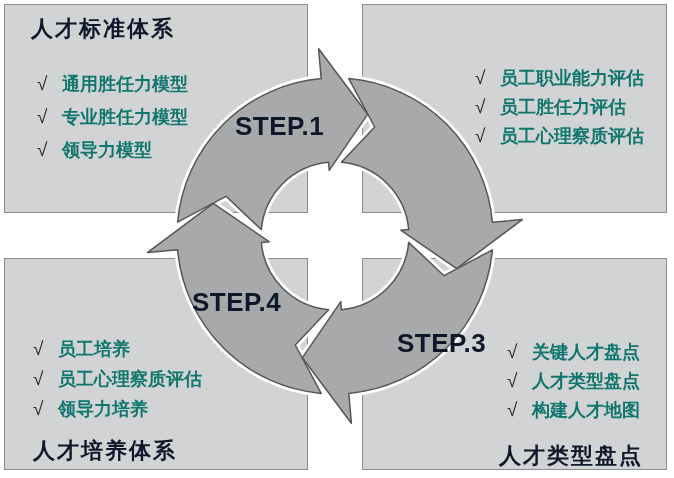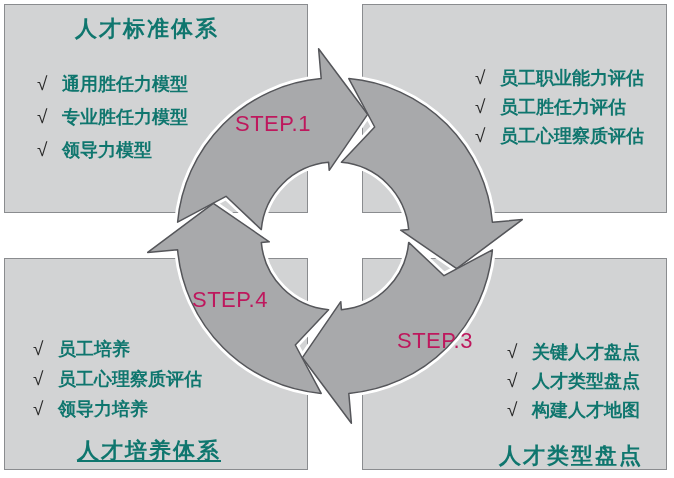--- a/index.html
+++ b/index.html
@@ -6,44 +6,44 @@
   .stage{position:relative;width:674px;height:478px;background:#ffffff;
          font-family:"Liberation Sans","DejaVu Sans",sans-serif;overflow:hidden;}
 
   .panel{position:absolute;background:#d2d3d4;border:1px solid #8a8c8f;z-index:1;box-sizing:border-box;}
   .panel-tl{left:4px;top:4px;width:304px;height:209px;}
   .panel-tr{left:362px;top:4px;width:305px;height:209px;}
   .panel-bl{left:4px;top:258px;width:304px;height:212px;}
   .panel-br{left:362px;top:258px;width:305px;height:212px;}
 
   .panel-title{position:absolute;font-weight:bold;font-size:22px;letter-spacing:2px;
-               color:#0f766e;white-space:nowrap;margin-left:44px;}
+               color:#0f172a;white-space:nowrap;}
   .title-tl{left:26px;top:9px;}
   .title-tr{right:23px;top:12px;}
-  .title-bl{left:28px;top:177px;text-decoration:underline;}
+  .title-bl{left:28px;top:177px;}
   .title-br{right:23px;top:182px;}
 
   .check-list{position:absolute;display:flex;flex-direction:column;}
   .list-tl{left:32px;top:62px;}
   .list-tr{left:112px;top:58px;}
   .list-bl{left:28px;top:75px;}
   .list-br{left:144px;top:78px;}
   .list-tl .check-row{height:33px;}
   .list-tr .check-row{height:29px;}
   .list-bl .check-row{height:30px;}
   .list-br .check-row{height:29px;}
   .check-row{display:flex;align-items:center;}
   .check{width:25px;font-size:19px;font-weight:400;color:#2b2b2b;flex:0 0 25px;}
   .item-label{font-weight:bold;font-size:18px;color:#0f766e;white-space:nowrap;}
 
   .cycle{position:absolute;left:0;top:0;z-index:2;pointer-events:none;}
   .cycle .halo{fill:#a8a9ab;stroke:#ffffff;stroke-width:7;stroke-linejoin:round;}
   .cycle .body{fill:#a8a9ab;stroke:#55565a;stroke-width:1.5;stroke-linejoin:round;}
 
-  .step-label{position:absolute;font-weight:normal;font-size:22px;color:#be185d;
+  .step-label{position:absolute;font-weight:bold;font-size:26px;color:#0f172a;
               z-index:3;white-space:nowrap;letter-spacing:0.5px;}
   .step-1{left:235px;top:111px;}
   .step-2{left:397px;top:152px;}
   .step-3{left:397px;top:328px;}
   .step-4{left:192px;top:287px;}
 </style>
 </head>
 <body>
 
 <div class="stage">

